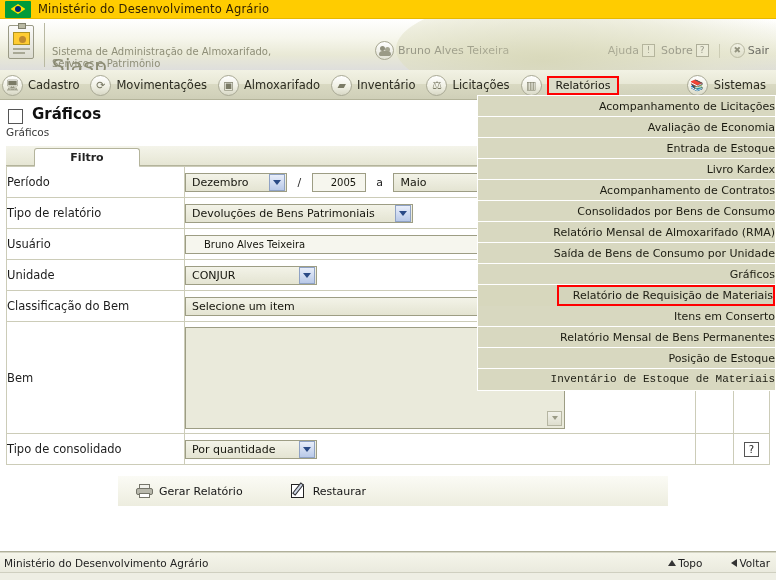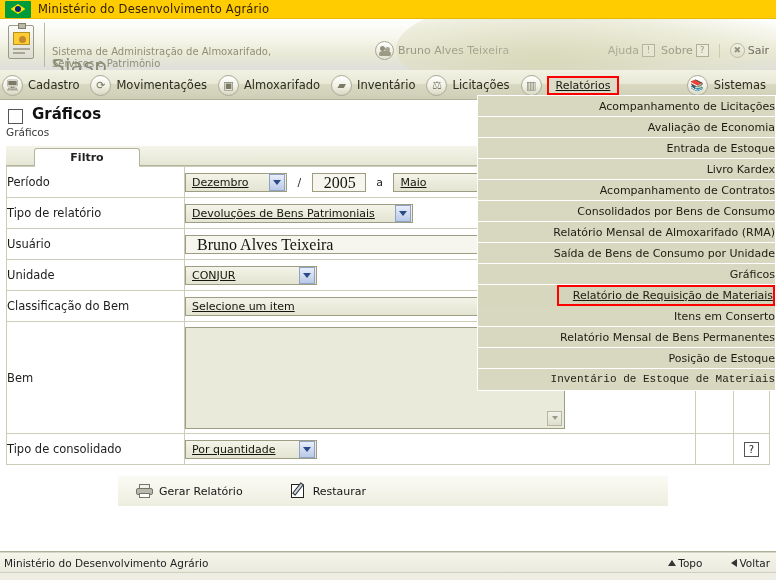--- a/index.html
+++ b/index.html
@@ -169,36 +169,35 @@
     text-align:center; font-size:10px; line-height:13px; color:#222;
   }
 
   
   .sel {
     display:inline-flex; align-items:center; justify-content:space-between;
     height: 19px; border: 1px solid #9d9d84;
     background: linear-gradient(180deg,#f3f3e8,#e4e4d2);
     font-size: 11px; color:#15150d; padding-left: 6px; cursor: default;
     vertical-align: middle;
-    text-decoration: underline;
   }
   .sel .arrow {
     width: 16px; height: 17px; margin: 0 1px 0 4px;
     background: linear-gradient(180deg,#e8eefa,#b9c9e8);
     border: 1px solid #8fa2c4;
     display:flex; align-items:center; justify-content:center; flex:0 0 auto;
   }
   .sel .arrow::after {
     content:""; width:0;height:0;border-left:4px solid transparent;border-right:4px solid transparent;
     border-top: 5px solid #2a4a86;
   }
   .txtin {
     display:inline-block; height: 19px; line-height:17px;
     border: 1px solid #9d9d84; background:#f6f6ee;
-    font-size: 16px; color:#15150d; padding: 0 11px; vertical-align: middle; font-family: Liberation Serif, serif;
+    font-size: 10px; color:#15150d; padding: 0 18px; vertical-align: middle;
   }
   .between { display:inline-block; font-size:11px; color:#222; margin: 0 7px; vertical-align: middle; }
   .slash { display:inline-block; font-size:11px; color:#222; margin: 0 7px; vertical-align: middle; }
   .bigbox {
     position: relative; width: 380px; height: 102px;
     border: 1px solid #9d9d84; background: #eaeadb; margin: 4px 0;
   }
   .bigbox .scroll-dn {
     position:absolute; right: 2px; bottom: 2px; width: 15px; height: 15px;
     background: linear-gradient(180deg,#f2f2ea,#dedece); border:1px solid #b6b6a2;

